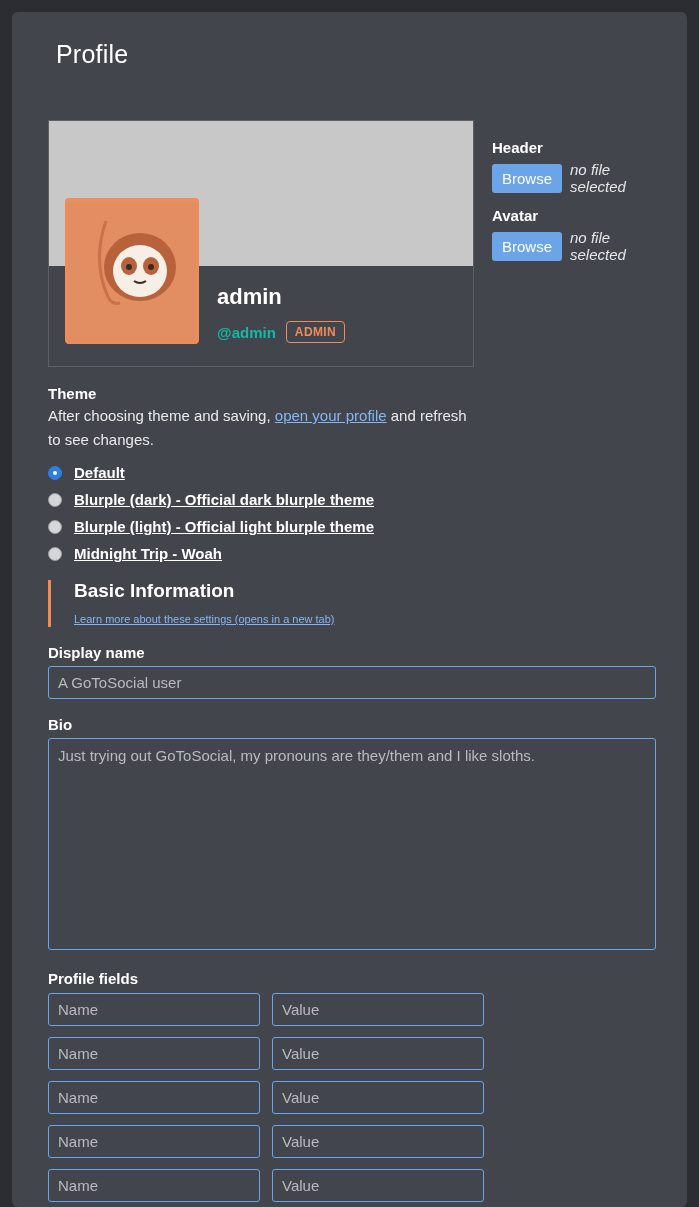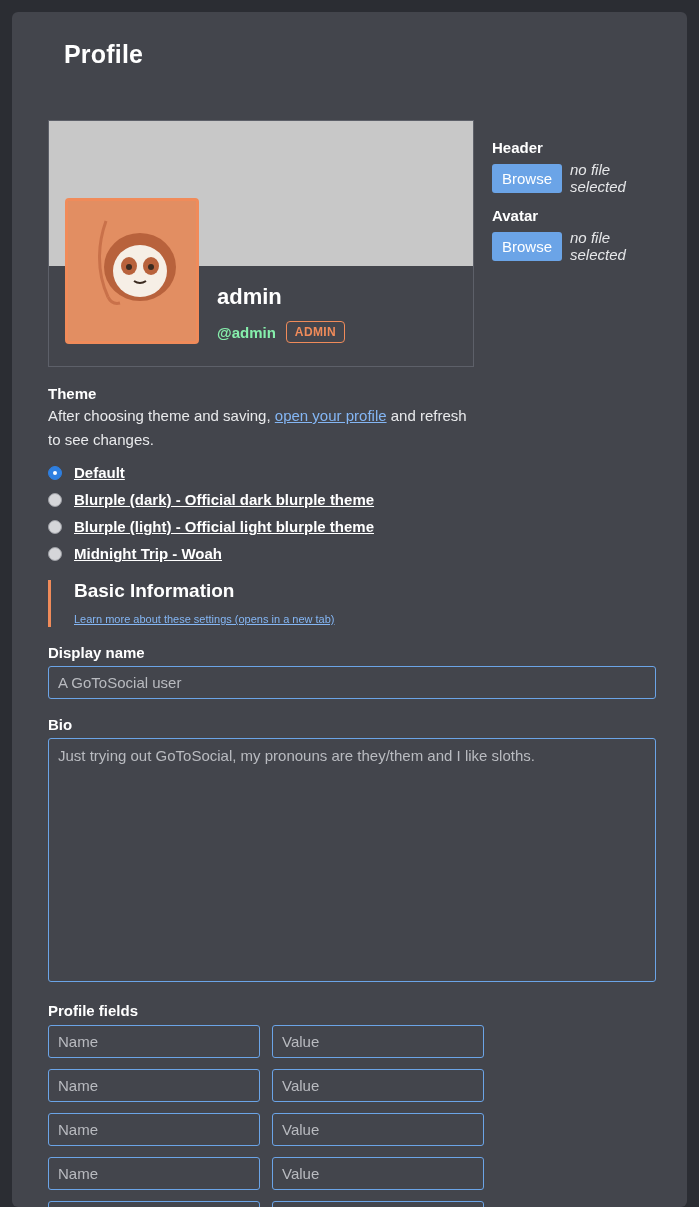--- a/index.html
+++ b/index.html
@@ -18,23 +18,23 @@
     border-radius: 6px;
     overflow: hidden;
   }
   .inner {
     padding: 28px 36px 0 36px;
     color: #ffffff;
   }
 
   .page-title {
     font-size: 25px;
-    font-weight: bold;
-    color: #ffffff;
-    margin: 0 0 16px 16px;
+    font-weight: normal;
+    color: #ffffff;
+    margin: 0 0 16px 8px;
     letter-spacing: 0.2px;
   }
 
   
   .preview-row {
     display: flex;
     align-items: flex-start;
   }
   .profile-card {
     width: 426px;
@@ -76,21 +76,21 @@
     font-weight: bold;
     color: #ffffff;
   }
   .handle-row {
     margin-top: 11px;
     display: flex;
     align-items: center;
     gap: 10px;
   }
   .handle {
-    color: #86efac;
+    color: #14b8a6;
     font-size: 15px;
     font-weight: bold;
     text-decoration: none;
   }
   .role-badge {
     border: 1px solid #f08b5a;
     color: #f08b5a;
     border-radius: 4px;
     font-size: 12px;
     font-weight: bold;
@@ -213,21 +213,21 @@
     color: #ffffff;
     font-size: 15px;
     font-family: "Liberation Sans", sans-serif;
     padding: 7px 9px;
     outline: none;
   }
   input.text-input::placeholder, textarea.text-input::placeholder {
     color: #b9bbc0;
   }
   textarea.text-input {
-    height: 244px;
+    height: 212px;
     resize: none;
     line-height: 20px;
   }
 
   .fields-label {
     font-size: 15px;
     font-weight: bold;
     margin-top: 16px;
     margin-bottom: 6px;
   }

